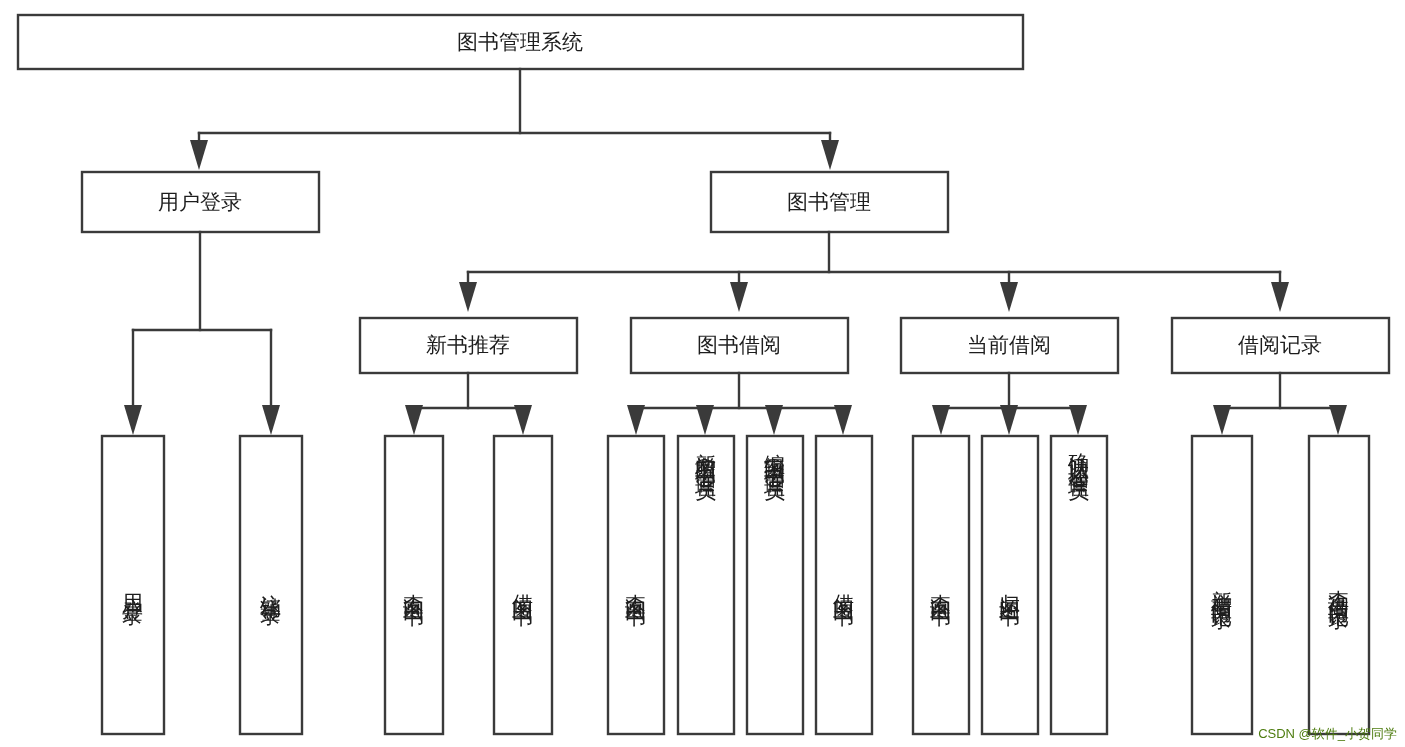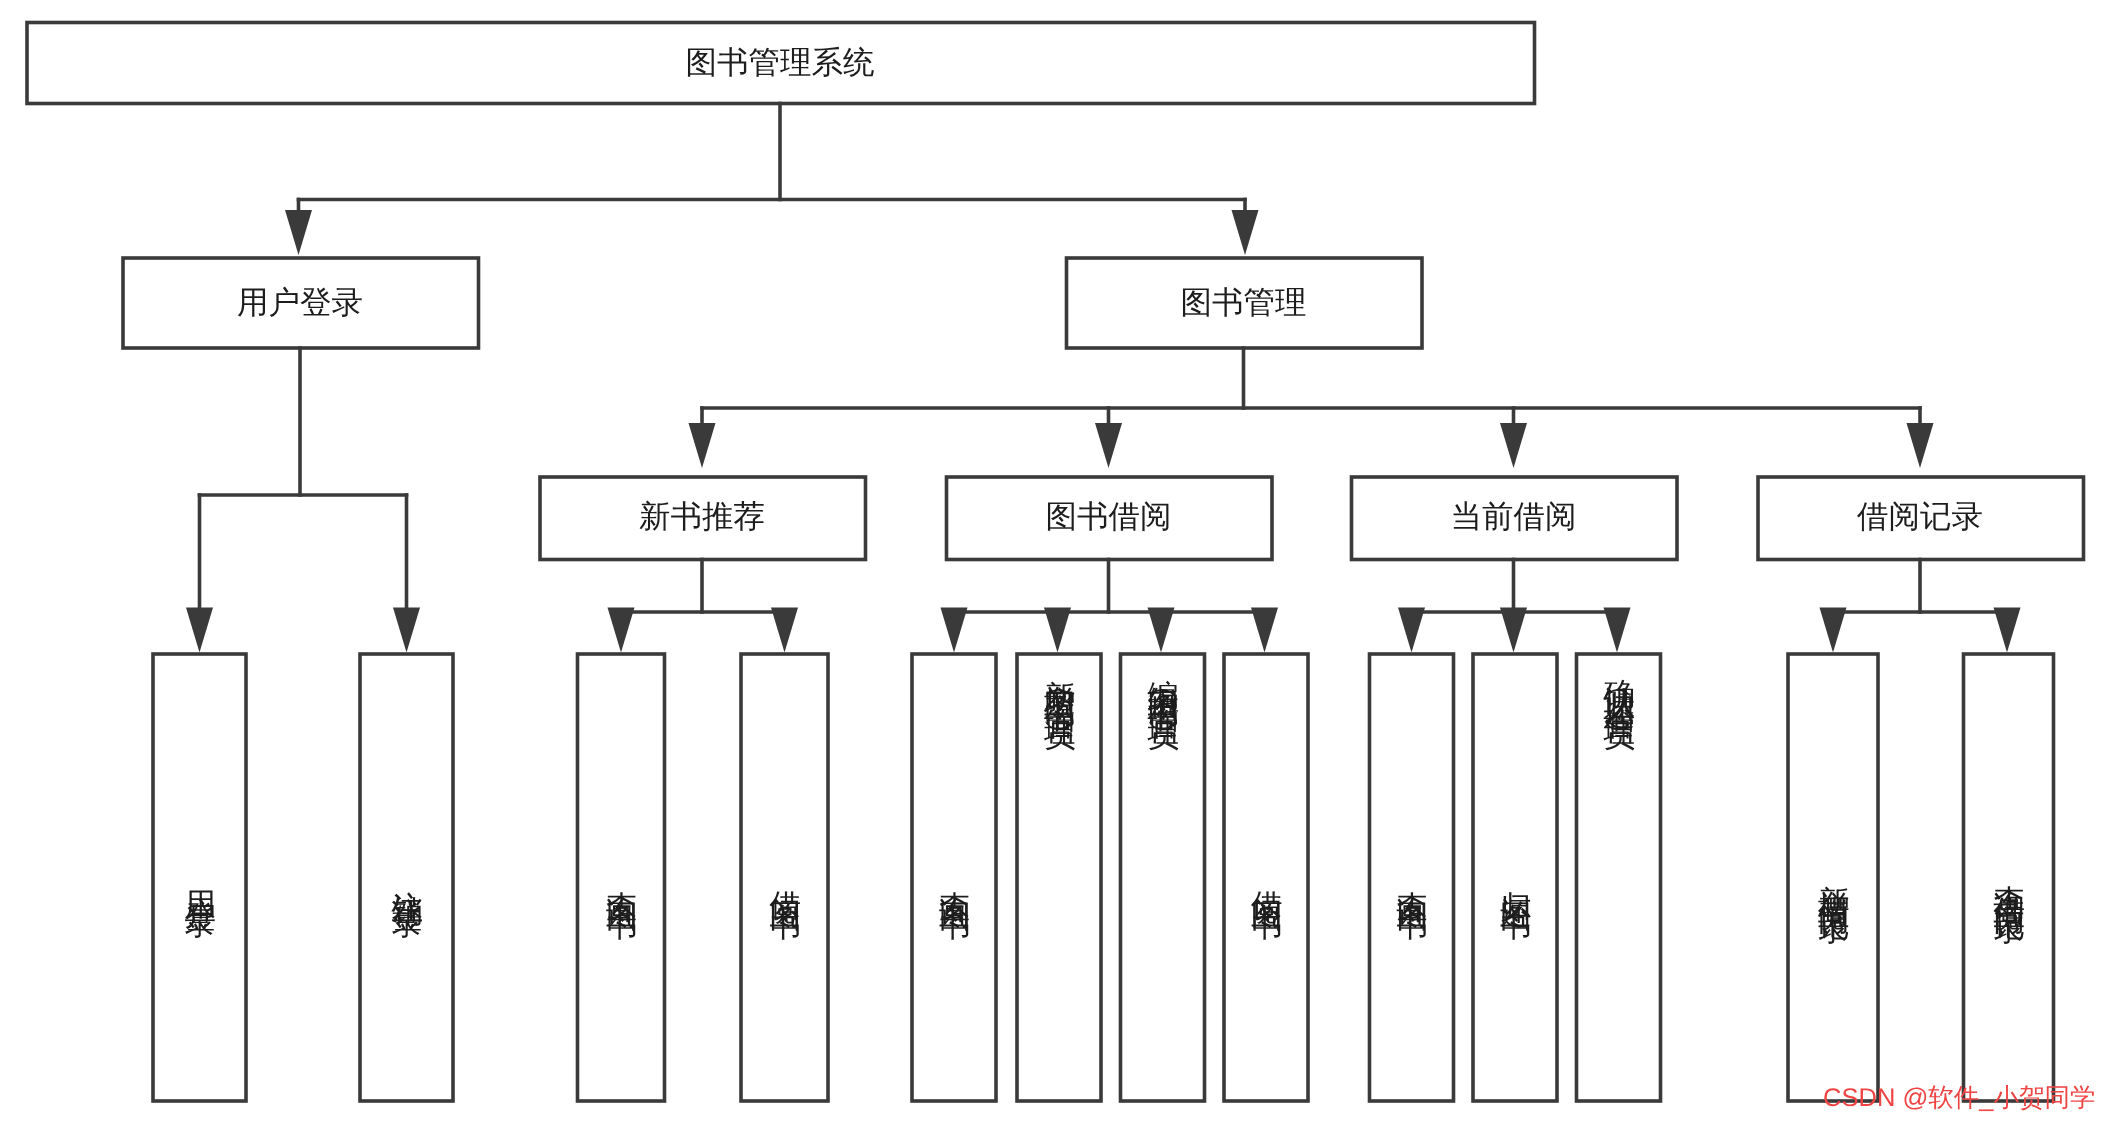--- a/index.html
+++ b/index.html
@@ -47,22 +47,22 @@
     font-size: 21px;
     fill: #1d1d1d;
     text-anchor: middle;
     dominant-baseline: middle;
   }
   .watermark {
     position: absolute;
     right: 8px;
     bottom: 4px;
     font-family: "Liberation Sans", "DejaVu Sans", sans-serif;
-    font-size: 17px;
-    color: #ef4444;
+    font-size: 13px;
+    color: #4d7c0f;
     white-space: nowrap;
     pointer-events: none;
   }
   .vlabel-wrap {
     position: absolute;
     display: flex;
     align-items: center;
     justify-content: center;
     pointer-events: none;
   }

